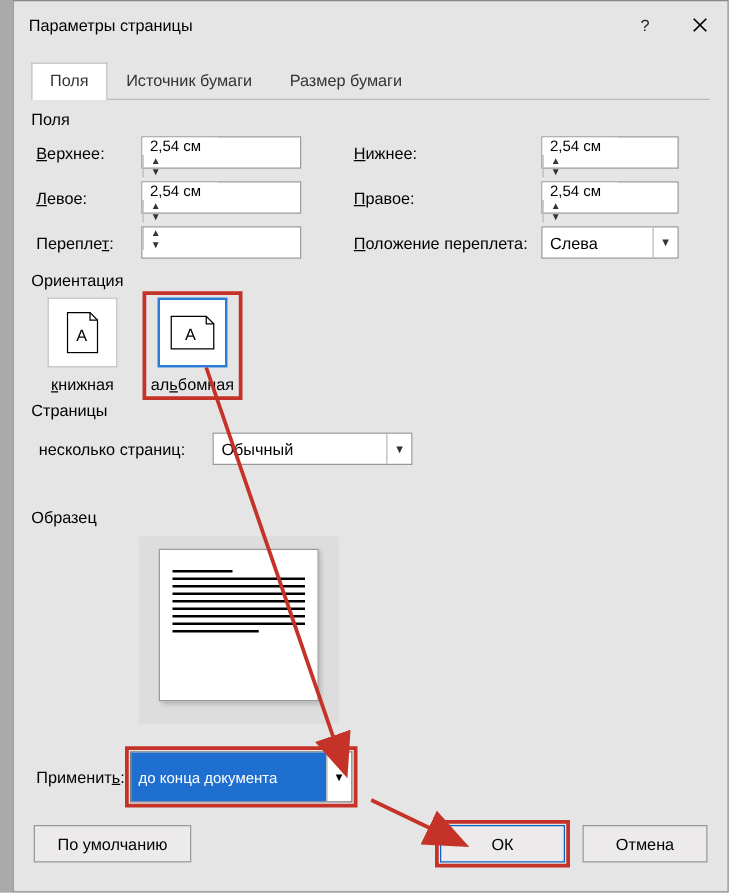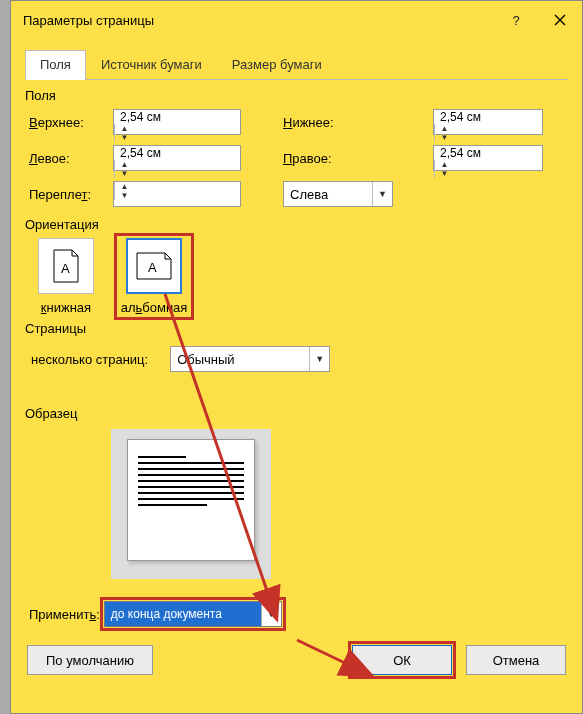--- a/index.html
+++ b/index.html
@@ -1,17 +1,17 @@
 <!DOCTYPE html>
 <html><head>
 <meta charset="utf-8">
 <style>
   * { box-sizing: border-box; font-family: "Segoe UI", Tahoma, sans-serif; font-size: 13px; }
   body { margin: 0; background: #aaa; width: 583px; height: 714px; position: relative; }
-  .dialog { position: absolute; left: 10px; top: 0; width: 573px; height: 714px; background: #fde047; border: 1px solid #888; }
+  .dialog { position: absolute; left: 10px; top: 0; width: 573px; height: 714px; background: #e5e5e5; border: 1px solid #888; }
   .titlebar { height: 38px; display: flex; align-items: center; padding: 0 0 0 12px; }
   .titlebar .title { flex: 1; font-size: 13px; color: #000; }
   .titlebar .btn { width: 44px; height: 36px; display: flex; align-items: center; justify-content: center; color: #222; }
   .content { padding: 6px 14px 14px 14px; }
   .tabs { display: flex; border-bottom: 1px solid #bbb; margin: 4px 0 8px 0; }
   .tab { padding: 6px 14px 8px 14px; border: 1px solid transparent; border-bottom: none; position: relative; top: 1px; background: transparent; color: #333; }
   .tab.active { border-color: #bbb; background: #fff; }
   .group-label { color: #000; margin: 6px 0 4px 0; }
   .fields { display: grid; grid-template-columns: 84px 130px 40px 150px 110px; column-gap: 0; row-gap: 10px; align-items: center; margin: 6px 0 10px 4px; }
   .lbl { color: #000; }
@@ -28,21 +28,21 @@
   .orient-icon { width: 56px; height: 56px; border: 1px solid #bbb; display: flex; align-items: center; justify-content: center; background: #fff; }
   .orient-item.sel { outline: 3px solid #c53228; outline-offset: 2px; }
   .orient-item.sel .orient-icon { border: 2px solid #2a7bd6; }
   .orient-text { margin-top: 6px; font-size: 12px; }
   .pages-row { display: flex; align-items: center; gap: 22px; margin: 10px 0 10px 6px; }
   .dd.wide { width: 160px; }
   .preview-box { width: 160px; height: 150px; background: #ddd; margin: 8px 0 8px 86px; padding: 10px 16px 18px 16px; }
   .preview-page { width: 100%; height: 100%; background: #fff; border: 1px solid #999; padding: 16px 10px 10px 10px; display: flex; flex-direction: column; gap: 4px; box-shadow: 2px 2px 4px rgba(0,0,0,.2); }
   .preview-page div { height: 2px; background: #000; }
   .apply-row { display: flex; align-items: center; gap: 4px; margin: 22px 0 0 4px; }
-  .apply-dd { display: flex; border: 1px solid #7a7a7a; height: 26px; width: 178px; background: #fff; outline: 3px solid #c53228; outline-offset: 1px; }
+  .apply-dd { display: flex; border: 1px solid #7a7a7a; height: 41px; width: 178px; background: #fff; outline: 3px solid #c53228; outline-offset: 1px; }
   .apply-dd .val { flex: 1; background: #1f6fd0; color: #fff; display: flex; align-items: center; padding: 0 6px; font-size: 12px; }
   .apply-dd .ddbtn { width: 20px; border-left: 1px solid #aaa; display: flex; align-items: center; justify-content: center; font-size: 9px; }
   .footer { display: flex; justify-content: space-between; align-items: center; margin-top: 18px; padding: 0 2px; }
   .btn-std { height: 30px; border: 1px solid #999; background: #eceaea; padding: 0 18px; min-width: 100px; color: #000; display: inline-flex; align-items: center; justify-content: center; }
   .btn-ok { outline: 3px solid #c53228; outline-offset: 1px; border: 1px solid #0b63c4; }
   .footer-right { display: flex; gap: 14px; }
   svg.arrow { position: absolute; left: 0; top: 0; pointer-events: none; }
 </style>
 </head>
 <body>
@@ -106,20 +106,21 @@
       </div>
 
       <div class="lbl"><span>Перепле</span><span class="u">т</span><span>:</span></div>
       <div class="spin">
         <div class="arrows">
             <div>▲</div>
             <div>▼</div>
           </div>
       </div>
       <div></div>
+      <div class="lbl"><span class="u">П</span><span>оложение переплета:</span></div>
       <div class="dd">
         <div class="ddval">Слева</div>
         <div class="ddbtn">▼</div>
       </div>
     </div>
 
     <div class="group-label">Ориентация</div>
     <div class="orient-row">
       <div class="orient-item">
         <div class="orient-icon">

